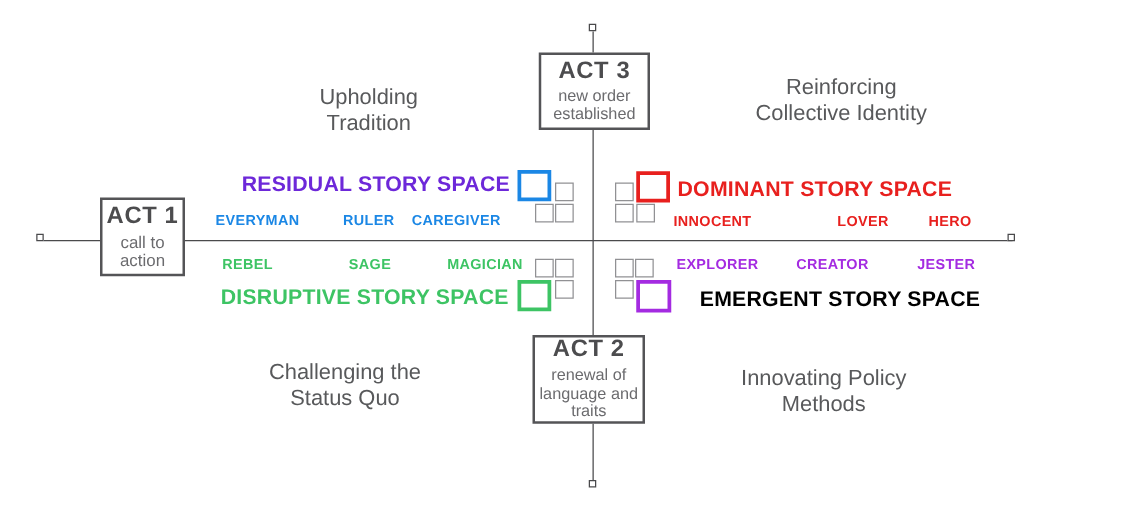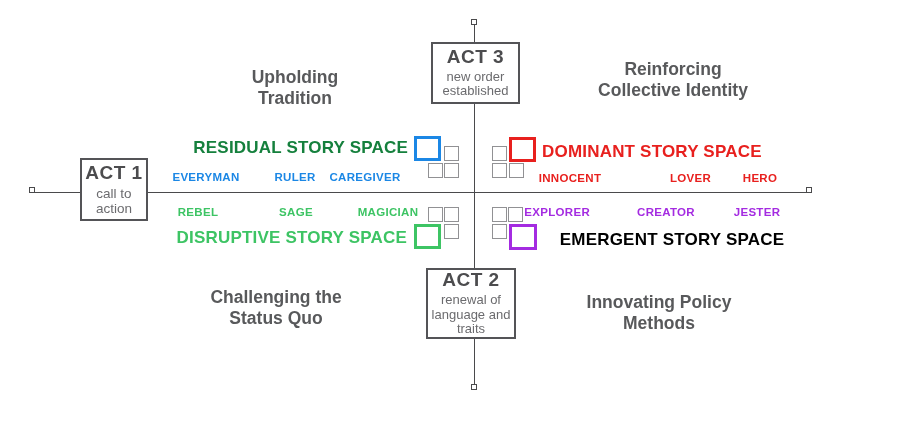--- a/index.html
+++ b/index.html
@@ -23,30 +23,30 @@
     text-align:center;z-index:5;
   }
   .act1{left:80px;top:158px;width:68px;height:63px;}
   .act3{left:431px;top:42px;width:89px;height:62px;}
   .act2{left:426px;top:268px;width:90px;height:71px;}
   .act-title{font-size:19px;font-weight:bold;color:#4c4c4e;letter-spacing:.5px;line-height:1.1;}
   .act-sub{font-size:13px;color:#6b6b6e;line-height:1.12;white-space:pre-line;margin-top:2px;}
   .act1 .act-sub{font-size:13.5px;}
   
   .q-label{
-    font-size:17.5px;font-weight:bold;color:#58595b;text-align:center;
+    font-size:17.5px;font-weight:normal;color:#58595b;text-align:center;
     line-height:1.22;white-space:pre-line;
   }
   .q-tl{left:205px;top:67px;width:180px;}
   .q-tr{left:563px;top:59px;width:220px;}
   .q-bl{left:186px;top:287px;width:180px;}
   .q-br{left:549px;top:292px;width:220px;}
   
   .ss-label{font-size:17px;font-weight:bold;line-height:24px;letter-spacing:.2px;}
-  .ss-residual{left:150px;top:136px;width:258px;text-align:right;color:#15803d;}
+  .ss-residual{left:150px;top:136px;width:258px;text-align:right;color:#6d28d9;}
   .ss-dominant{left:542px;top:140px;width:260px;text-align:left;color:#e8201e;}
   .ss-disruptive{left:150px;top:226px;width:257px;text-align:right;color:#3dc464;}
   .ss-emergent{left:542px;top:228px;width:260px;text-align:center;color:#000000;}
   
   .swatch{width:27px;height:25px;box-sizing:border-box;background:#fff;border:3px solid;}
   .sw-blue{left:414px;top:136px;border-color:#1b87e5;}
   .sw-red{left:509px;top:137px;border-color:#e8201e;}
   .sw-green{left:414px;top:224px;border-color:#3dc464;}
   .sw-purple{left:509px;top:224px;width:28px;height:26px;border-color:#a42be1;}
   
@@ -126,17 +126,17 @@
   <div class="abs arch arch-blue" style="left:320px;top:171px;">CAREGIVER</div>
 
   <div class="abs arch arch-red" style="left:525px;top:172px;">INNOCENT</div>
   <div class="abs arch arch-red" style="left:621px;top:172px;text-align:right;">LOVER</div>
   <div class="abs arch arch-red" style="left:715px;top:172px;">HERO</div>
 
   <div class="abs arch arch-green" style="left:153px;top:206px;">REBEL</div>
   <div class="abs arch arch-green" style="left:251px;top:206px;">SAGE</div>
   <div class="abs arch arch-green" style="left:343px;top:206px;">MAGICIAN</div>
 
-  <div class="abs arch arch-purple" style="left:500px;top:206px;text-align:right;">EXPLORER</div>
+  <div class="abs arch arch-purple" style="left:529px;top:206px;">EXPLORER</div>
   <div class="abs arch arch-purple" style="left:621px;top:206px;">CREATOR</div>
   <div class="abs arch arch-purple" style="left:712px;top:206px;">JESTER</div>
 
 </div>
 
 </body></html>

